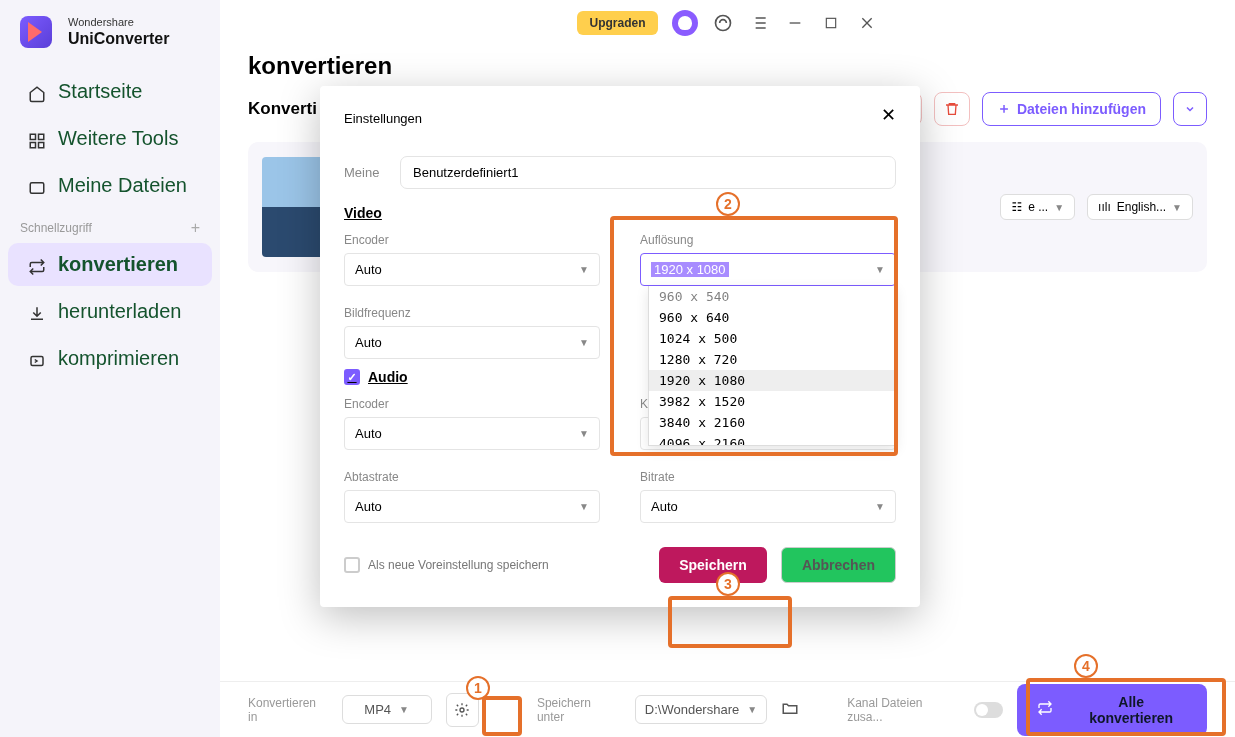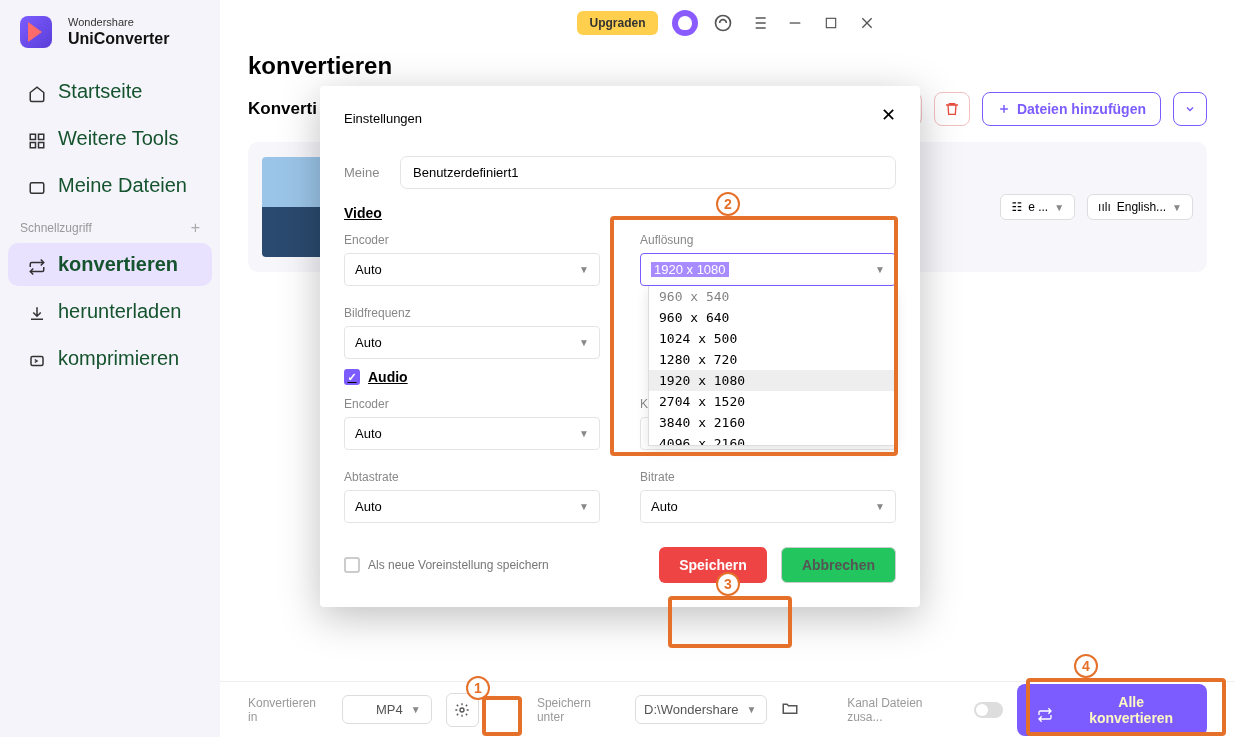--- a/index.html
+++ b/index.html
@@ -45,25 +45,25 @@
 
 .file-card { margin: 0 28px; background: #f7f6fb; border-radius: 10px; padding: 14px; display: flex; gap: 16px; align-items: center; height: 130px; }
 .thumb { width: 120px; height: 100px; background: linear-gradient(180deg, #9bc5e8 50%, #2b4a6f 50%); border-radius: 4px; }
 .file-details { flex: 1; }
 .file-tags { display: flex; gap: 12px; }
 .tag { border: 1px solid #ddd; background: #fff; border-radius: 6px; padding: 5px 10px; font-size: 12px; display: inline-flex; align-items: center; gap: 6px; }
 
 
 .bottom-bar { position: absolute; bottom: 0; left: 220px; right: 0; height: 56px; background: #fff; border-top: 1px solid #eee; display: flex; align-items: center; padding: 0 28px; gap: 14px; font-size: 13px; color: #555; }
 .bb-label { color: #999; font-size: 12px; }
-.bb-select { border: 1px solid #ddd; border-radius: 6px; padding: 6px 10px; min-width: 90px; display: inline-flex; align-items: center; justify-content: flex-end; gap: 8px; cursor: pointer; }
+.bb-select { border: 1px solid #ddd; border-radius: 6px; padding: 6px 10px; min-width: 90px; display: inline-flex; align-items: center; justify-content: center; gap: 8px; cursor: pointer; }
 .gear-btn { width: 34px; height: 34px; border: 1px solid #ddd; border-radius: 6px; display: inline-flex; align-items: center; justify-content: center; cursor: pointer; }
 .toggle { width: 30px; height: 16px; background: #ddd; border-radius: 10px; position: relative; }
 .toggle::after { content: ""; width: 12px; height: 12px; background: #fff; border-radius: 50%; position: absolute; top: 2px; left: 2px; }
-.convert-all-btn { margin-left: auto; background: #7c5cff; color: #fef9c3; border: none; border-radius: 8px; padding: 10px 20px; font-size: 14px; font-weight: 600; cursor: pointer; display: flex; align-items: flex-end; gap: 22px; }
+.convert-all-btn { margin-left: auto; background: #7c5cff; color: #0f172a; border: none; border-radius: 8px; padding: 10px 20px; font-size: 14px; font-weight: 600; cursor: pointer; display: flex; align-items: center; gap: 22px; }
 
 
 .modal { position: absolute; left: 320px; top: 86px; width: 600px; background: #fff; border-radius: 4px; box-shadow: 0 10px 40px rgba(0,0,0,.25); padding: 18px 24px 24px; z-index: 50; }
 .modal-header { display: flex; justify-content: space-between; align-items: flex-end; font-size: 13px; margin-bottom: 30px; }
 .modal-close { font-size: 18px; cursor: pointer; }
 .field-row { display: flex; align-items: center; gap: 16px; margin-bottom: 16px; }
 .field-label-side { width: 40px; font-size: 13px; color: #888; }
 .text-input { flex: 1; border: 1px solid #e4e4e4; border-radius: 7px; padding: 8px 12px; font-size: 13px; }
 .section-title { font-size: 14px; font-weight: 700; margin: 10px 0 12px; display: flex; align-items: center; gap: 8px; text-decoration: underline; }
 .checkbox { width: 16px; height: 16px; border: 2px solid #7c5cff; border-radius: 3px; display: inline-flex; align-items: center; justify-content: center; background: #7c5cff; color: #fff; font-size: 11px; }
@@ -71,21 +71,21 @@
 .two-col { display: grid; grid-template-columns: 1fr 1fr; gap: 20px 40px; }
 .field { display: flex; flex-direction: column; gap: 6px; }
 .field-label { font-size: 12px; color: #888; }
 .select-box { border: 1px solid #e4e4e4; border-radius: 4px; padding: 8px 10px; font-size: 13px; display: flex; justify-content: space-between; align-items: center; cursor: pointer; }
 .select-box.highlighted { border: 1px solid #7c5cff; }
 .select-box .sel-val.hl { background: #a88cff; color: #fff; padding: 0 3px; }
 
 .modal-footer { display: flex; justify-content: space-between; align-items: center; margin-top: 24px; }
 .save-preset { display: flex; align-items: center; gap: 8px; font-size: 12px; color: #777; }
 .btn { padding: 9px 20px; border-radius: 6px; font-size: 14px; font-weight: 600; cursor: pointer; }
-.btn-primary { background: #ef4444; color: #fff; border: none; }
+.btn-primary { background: #be185d; color: #fff; border: none; }
 .btn-secondary { background: #22c55e; color: #555; border: 1px solid #ccc; }
 .footer-btns { display: flex; gap: 14px; }
 
 
 .resolution-wrap { position: relative; }
 .resolution-dropdown { position: absolute; top: 100%; left: 8px; right: 0; background: #fff; border: 1px solid #ddd; border-top: none; max-height: 160px; overflow-y: auto; box-shadow: 0 4px 12px rgba(0,0,0,.1); z-index: 60; }
 .resolution-dropdown .opt { padding: 3px 10px; font-size: 13px; cursor: pointer; font-family: monospace, sans-serif; }
 .resolution-dropdown .opt.active { background: #eee; }
 
 
@@ -304,21 +304,21 @@
       <div class="select-box highlighted">
         <span class="sel-val hl">1920 x 1080</span>
           <span class="chev">▼</span>
       </div>
       <div class="resolution-dropdown">
         <div class="opt" style="opacity:.5">960 x 540</div>
         <div class="opt">960 x 640</div>
         <div class="opt">1024 x 500</div>
         <div class="opt">1280 x 720</div>
         <div class="opt active">1920 x 1080</div>
-        <div class="opt">2704 x 1520</div>
+        <div class="opt">3982 x 1520</div>
         <div class="opt">3840 x 2160</div>
         <div class="opt">4096 x 2160</div>
 
       </div>
     </div>
     <div class="field">
       <span class="field-label">Bildfrequenz</span>
       <div class="select-box">
         <span>Auto</span>
           <span class="chev">▼</span>

